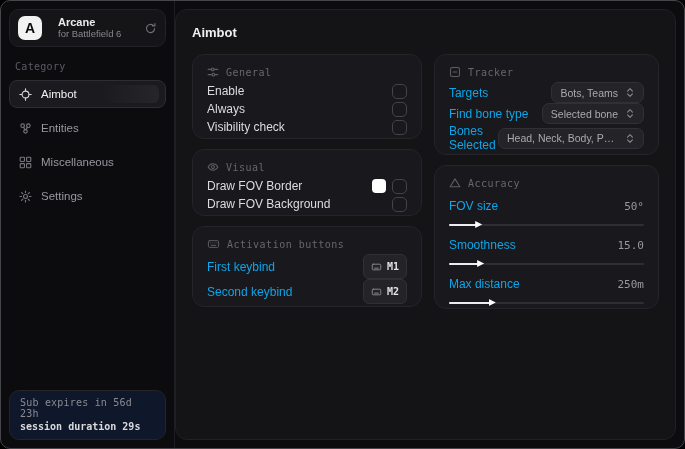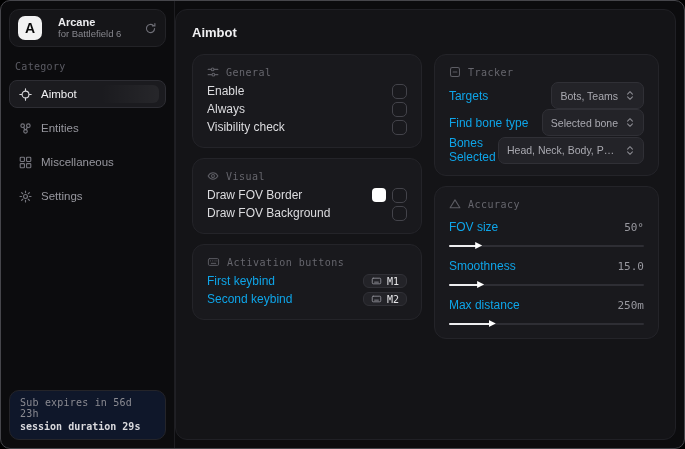--- a/index.html
+++ b/index.html
@@ -63,21 +63,21 @@
     background:#141417; border:1px solid #202025; border-radius:12px;
     padding:12px 16px;
   }
   .main-title{ color:#f0f0f2; font-size:13px; font-weight:bold; margin:3px 0 14px; }
   .cols{ display:flex; gap:12px; align-items:flex-start; }
   .col{ display:flex; flex-direction:column; gap:10px; }
   .col-left{ width:238px; }
   .col-right{ width:233px; }
   .card{
     background:#19191d; border:1px solid #242429; border-radius:12px;
-    padding:11px 14px 11px; width:100%;
+    padding:11px 14px 2px; width:100%;
   }
   .card-title{
     display:flex; align-items:center; gap:7px;
     color:#66666d; font-size:10px; letter-spacing:.5px;
     font-family:"DejaVu Sans Mono", monospace; margin-bottom:4px;
   }
   .card-title .ct-ic{ display:flex; color:#5d5d64; }
   .row{
     display:flex; align-items:center; justify-content:space-between;
     min-height:18px;
@@ -88,29 +88,29 @@
   .checkbox{
     width:15px; height:15px; border:1.5px solid #43434a; border-radius:5px;
     background:transparent; cursor:pointer;
   }
   .swatch{
     width:14px; height:14px; border-radius:4px; cursor:pointer;
   }
   .chip{
     display:flex; align-items:center; gap:5px;
     background:#232328; border:1px solid #303036; border-radius:6px;
-    padding:2px 7px; height:14px; cursor:pointer;
-    color:#e4e4e7; font-size:10px; font-weight:normal;
+    padding:2px 7px; height:25px; cursor:pointer;
+    color:#e4e4e7; font-size:10px; font-weight:bold;
     font-family:"DejaVu Sans Mono", monospace;
   }
   .chip .ch-ic{ display:flex; color:#8a8a91; }
   .select-chip{
     display:flex; align-items:center; gap:7px;
     background:#232328; border:1px solid #303036; border-radius:7px;
-    padding:3px 8px; height:27px; cursor:pointer;
+    padding:3px 8px; height:21px; cursor:pointer;
     color:#a9a9b0; font-size:10.5px;
   }
   .select-chip .sc-ic{ display:flex; color:#8a8a91; }
   .select-chip.wide{ max-width:146px; }
   .select-chip .sc-text{ white-space:nowrap; overflow:hidden; text-overflow:ellipsis; }
   
   .srow{ margin-top:10px; }
   .srow-head{ display:flex; align-items:center; justify-content:space-between; }
   .srow-val{
     color:#98989f; font-size:11px; font-family:"DejaVu Sans Mono", monospace;text-align:center;

